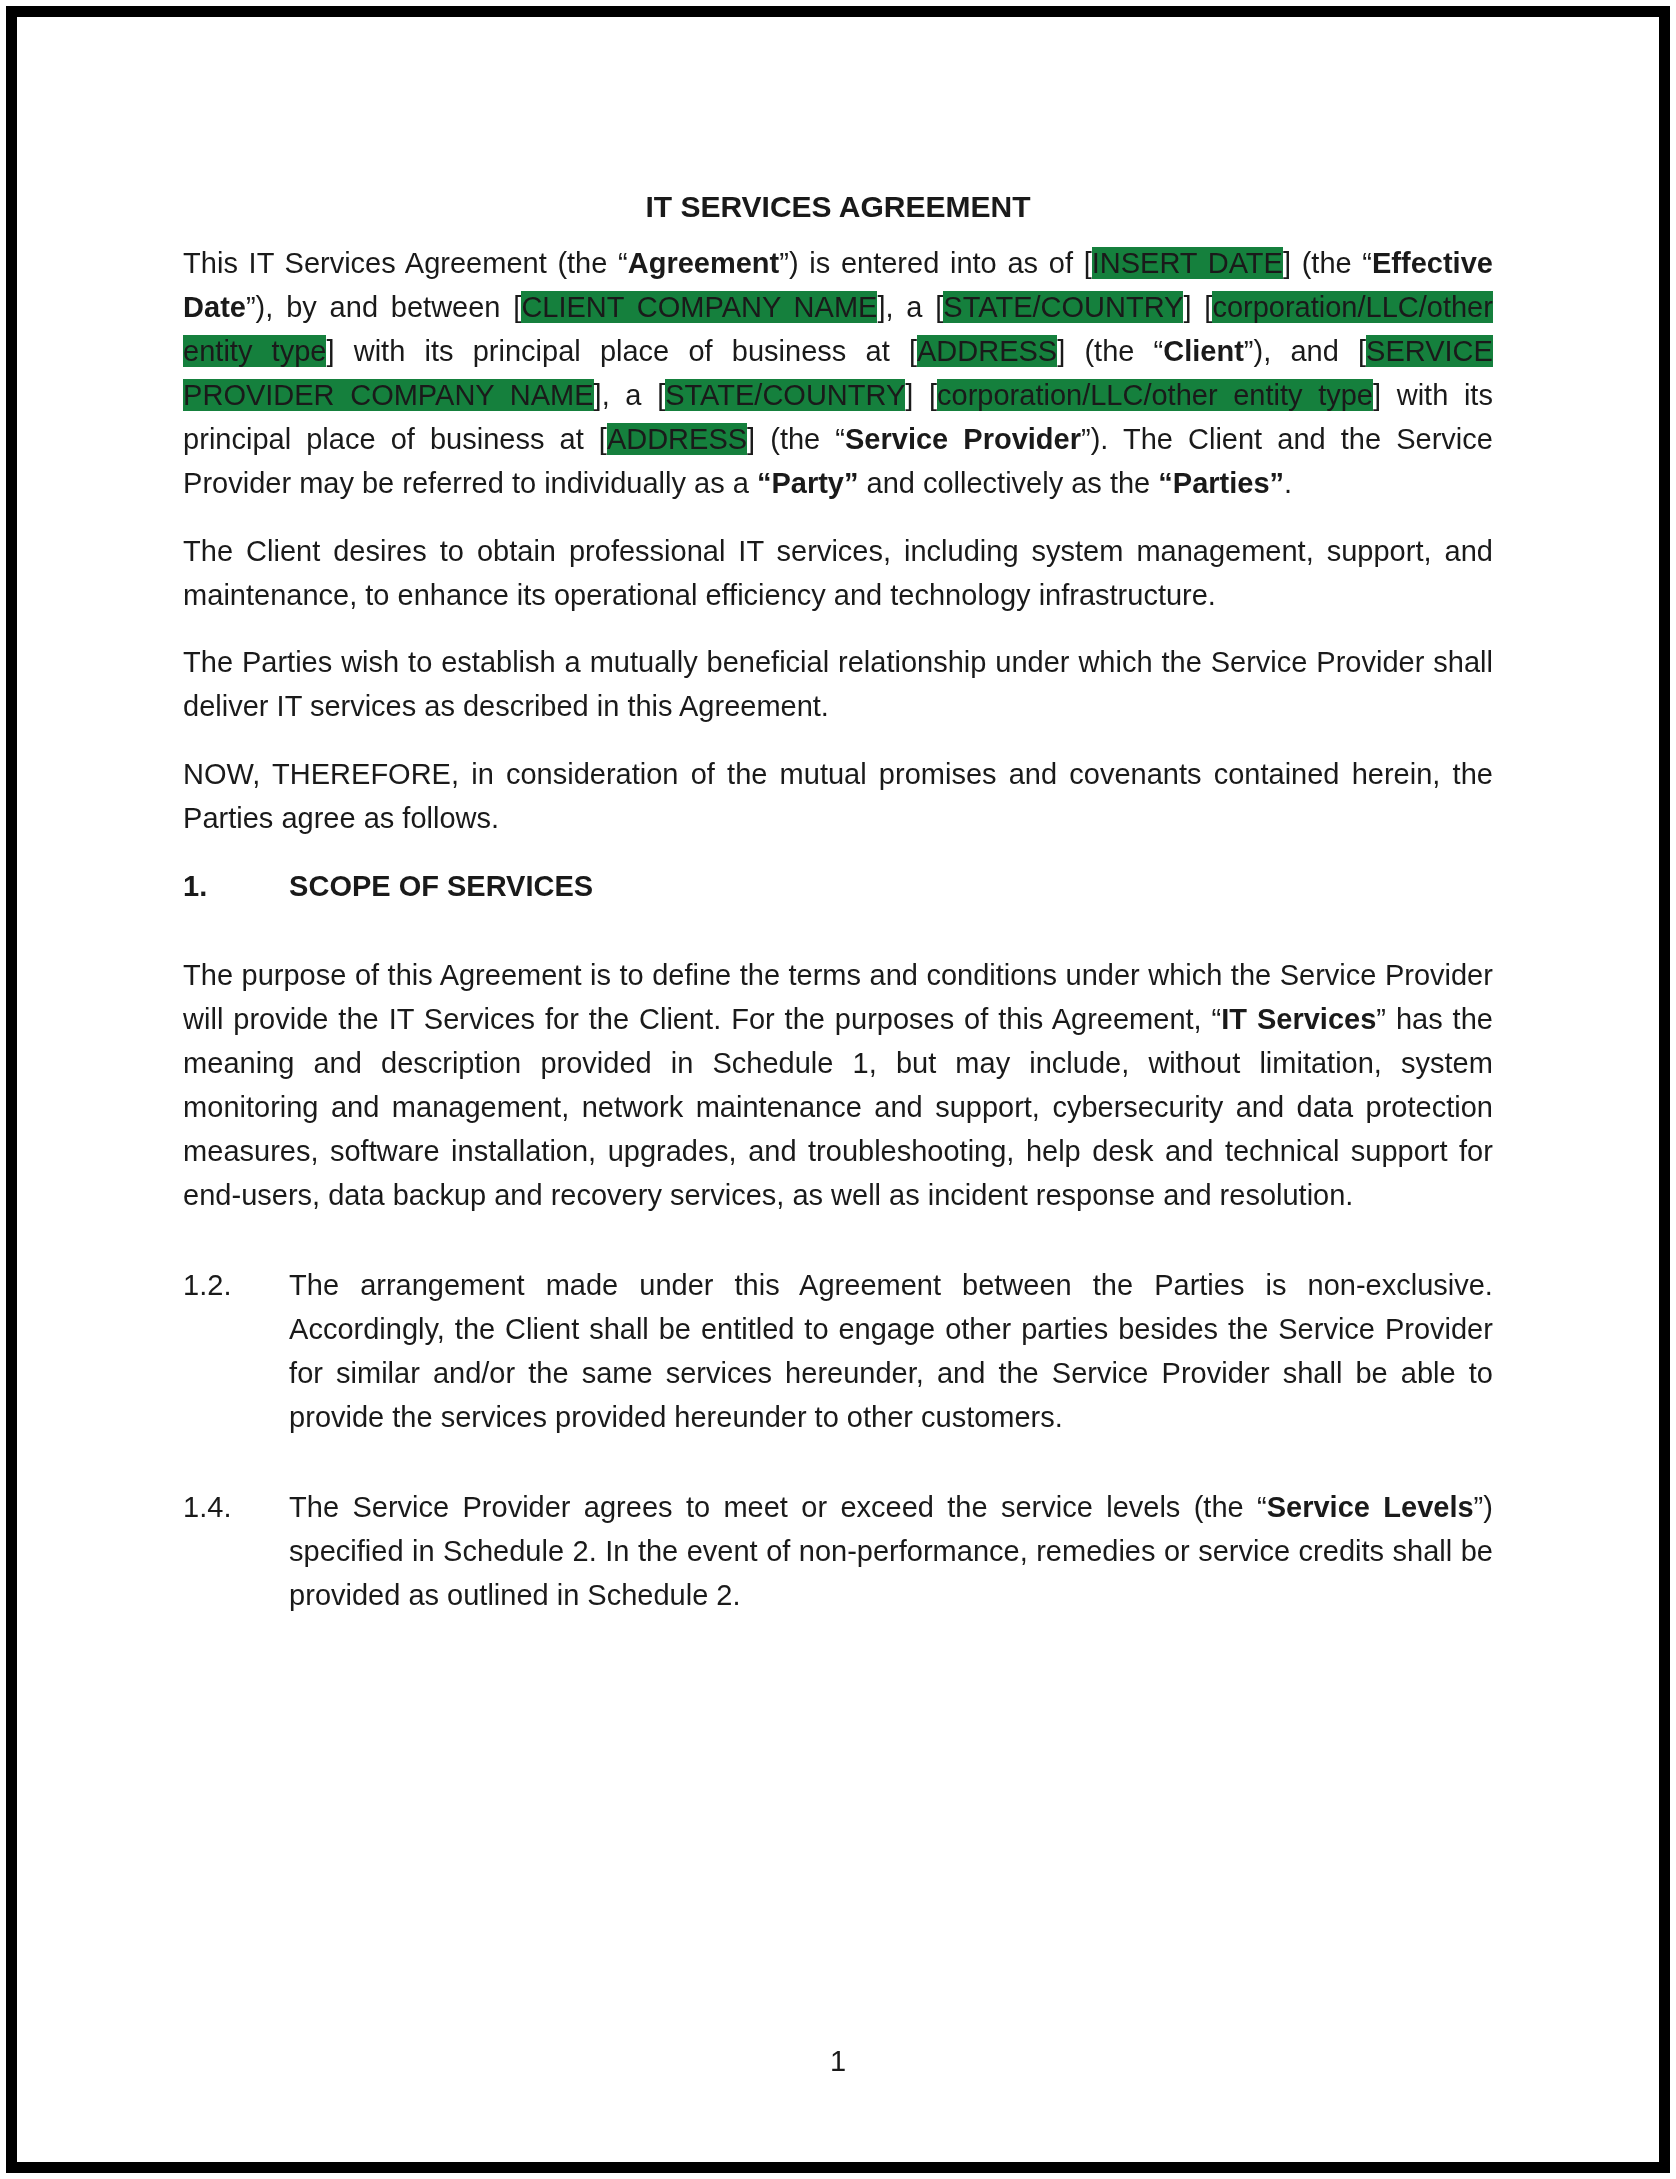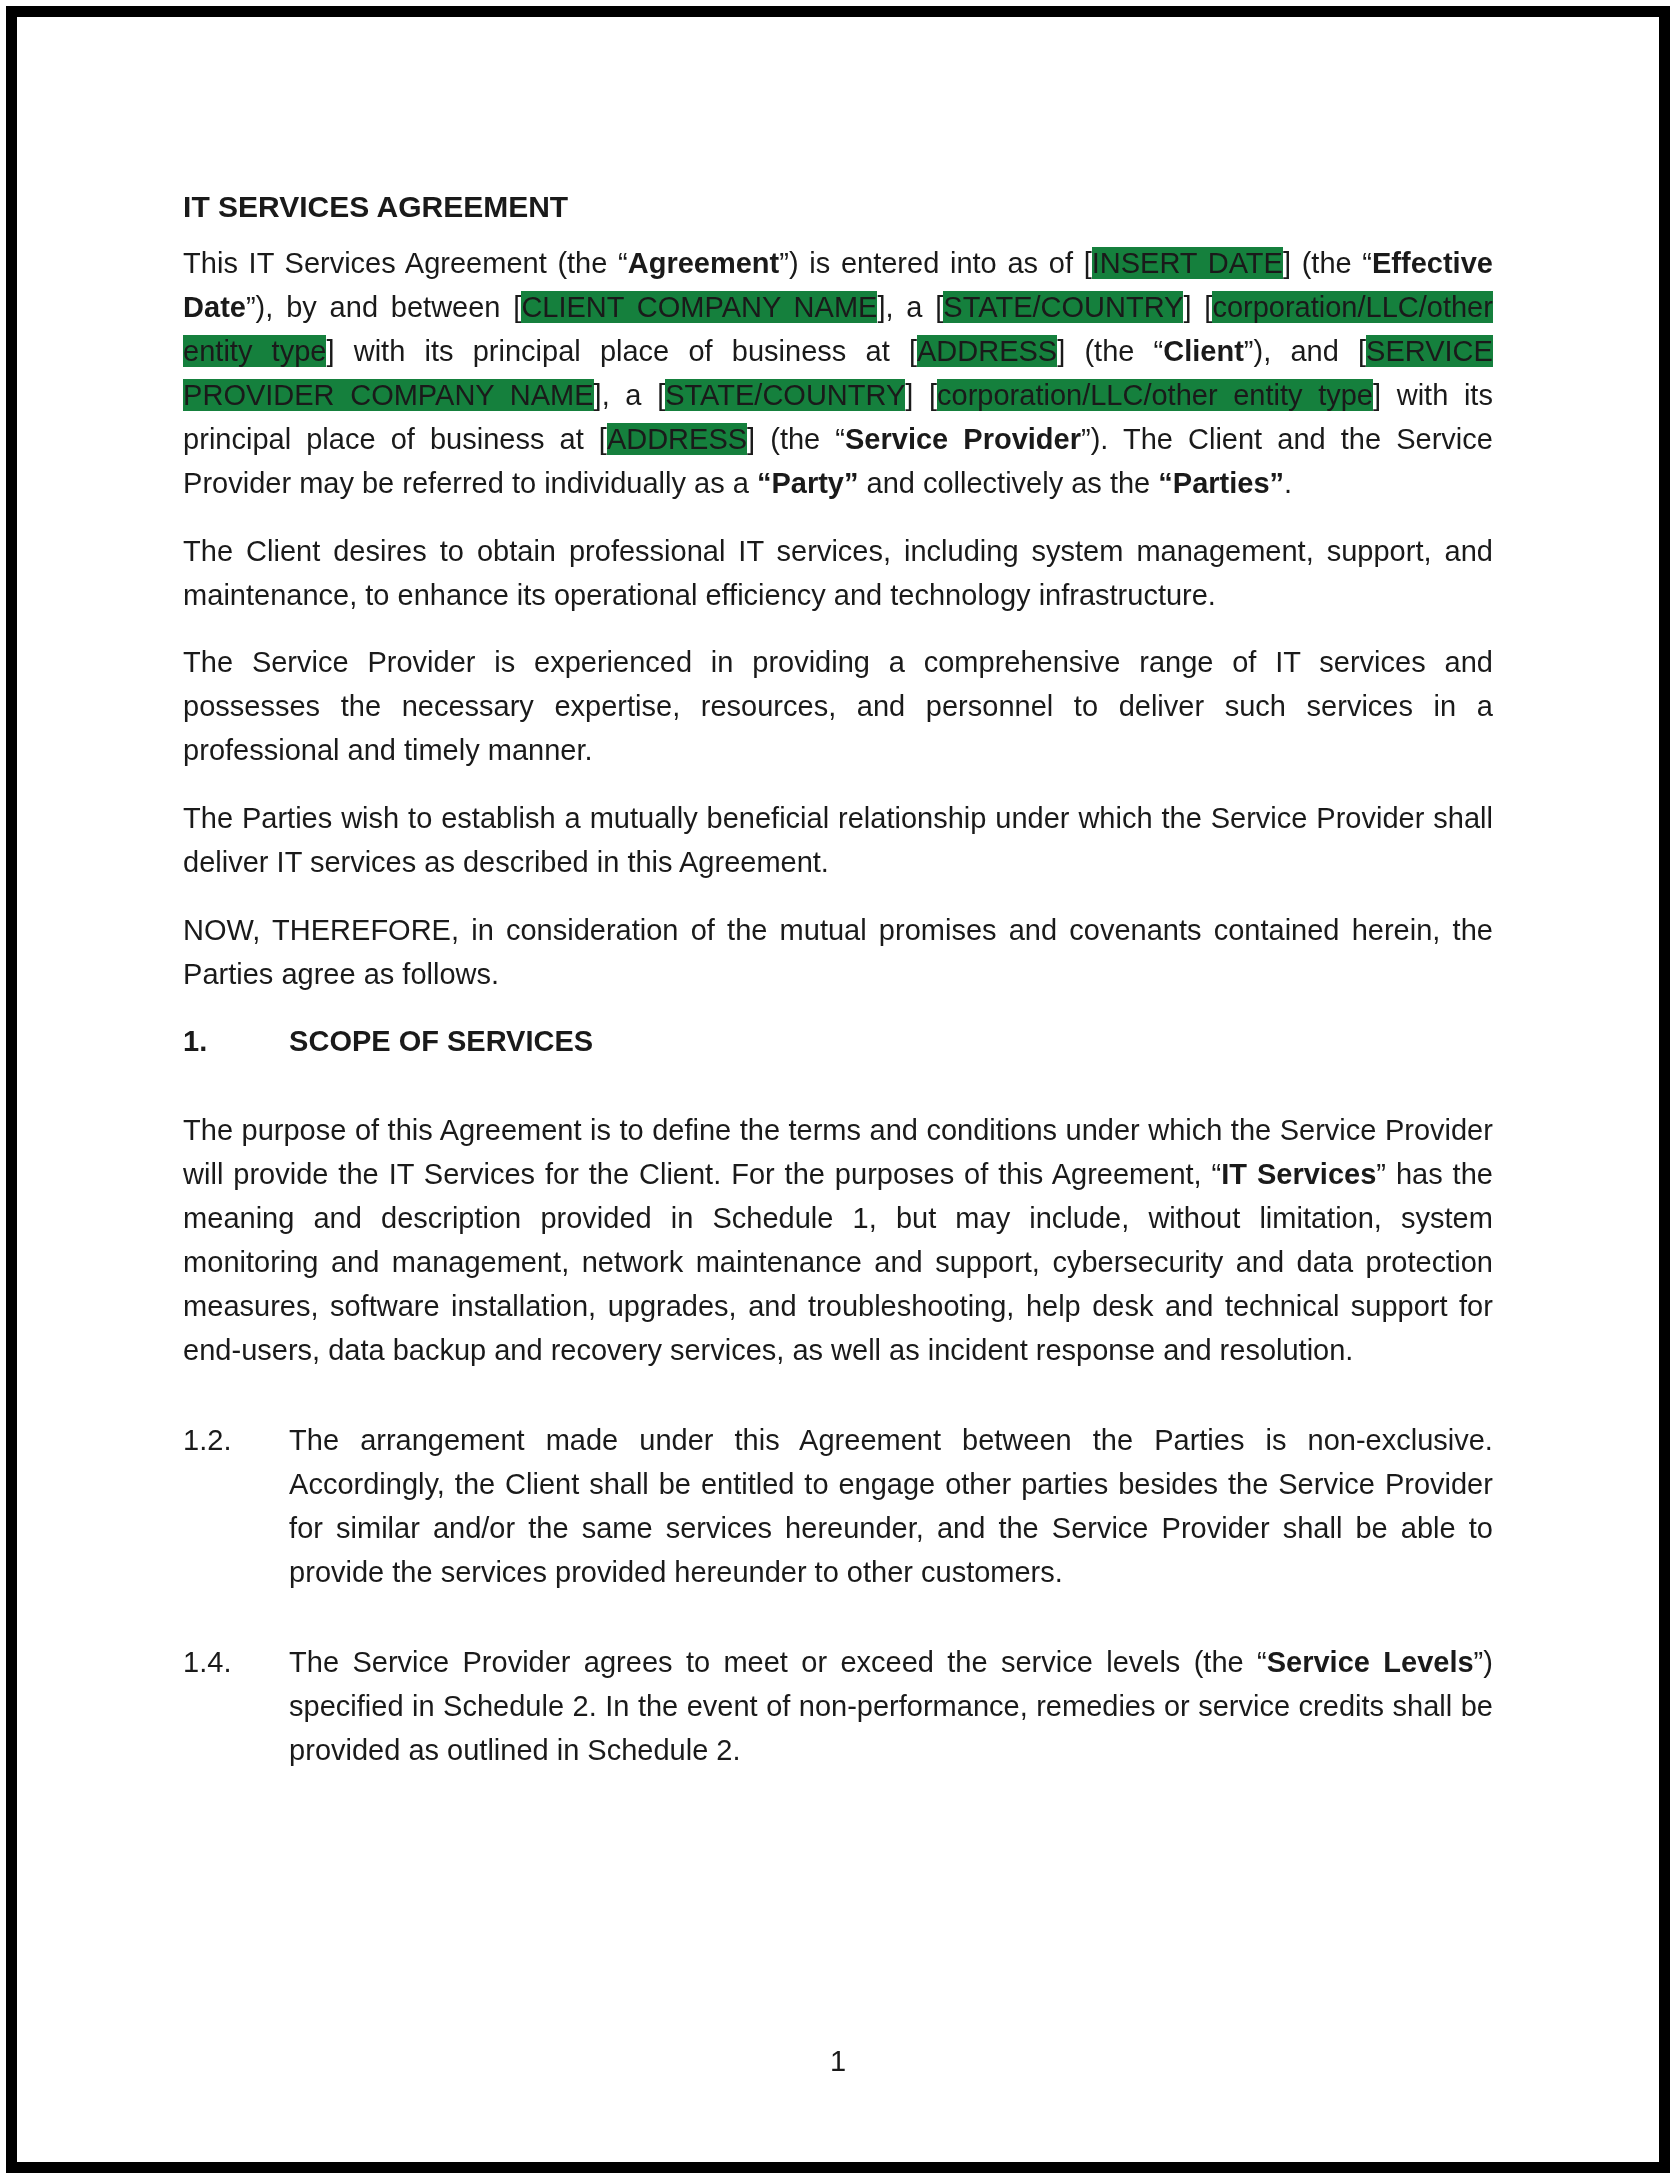--- a/index.html
+++ b/index.html
@@ -20,20 +20,21 @@
     padding: 6.1px;
   }
   .frame {
     position: relative;
     width: 100%;
     height: 100%;
     border: 11.4px solid #000000;
     padding: 168px 166px 0 166px;
   }
   .doc-title {
+    text-align: center;
     font-weight: bold;
     font-size: 30px;
     line-height: 44px;
     margin: 0 0 12.2px 0;
   }
   .para {
     font-size: 29px;
     line-height: 44px;
     text-align: justify;
     margin: 0 0 23.6px 0;
@@ -76,21 +77,20 @@
 
 <div class="page">
   <div class="frame">
 
     <h1 class="doc-title">IT SERVICES AGREEMENT</h1>
 
     <p class="para"><span>This IT Services Agreement (the “</span><span class="b">Agreement</span><span>”) is entered into as of [</span><span class="hl">INSERT DATE</span><span>] (the “</span><span class="b">Effective Date</span><span>”), by and between [</span><span class="hl">CLIENT COMPANY NAME</span><span>], a [</span><span class="hl">STATE/COUNTRY</span><span>] [</span><span class="hl">corporation/LLC/other entity type</span><span>] with its principal place of business at [</span><span class="hl">ADDRESS</span><span>] (the “</span><span class="b">Client</span><span>”), and [</span><span class="hl">SERVICE PROVIDER COMPANY NAME</span><span>], a [</span><span class="hl">STATE/COUNTRY</span><span>] [</span><span class="hl">corporation/LLC/other entity type</span><span>] with its principal place of business at [</span><span class="hl">ADDRESS</span><span>] (the “</span><span class="b">Service Provider</span><span>”). The Client and the Service Provider may be referred to individually as a </span><span class="b">“Party”</span><span> and collectively as the </span><span class="b">“Parties”</span><span>.</span></p>
 
     <p class="para"><span>The Client desires to obtain professional IT services, including system management, support, and maintenance, to enhance its operational efficiency and technology infrastructure.</span></p>
 
-    <p class="para"><span>The Service Provider is experienced in providing a comprehensive range of IT services and possesses the necessary expertise, resources, and personnel to deliver such services in a professional and timely manner.</span></p>
 
     <p class="para"><span>The Parties wish to establish a mutually beneficial relationship under which the Service Provider shall deliver IT services as described in this Agreement.</span></p>
 
     <p class="para"><span>NOW, THEREFORE, in consideration of the mutual promises and covenants contained herein, the Parties agree as follows.</span></p>
 
     <div class="section-heading">
       <span class="num-col">1.</span>
       <span>SCOPE OF SERVICES</span>
     </div>
 

